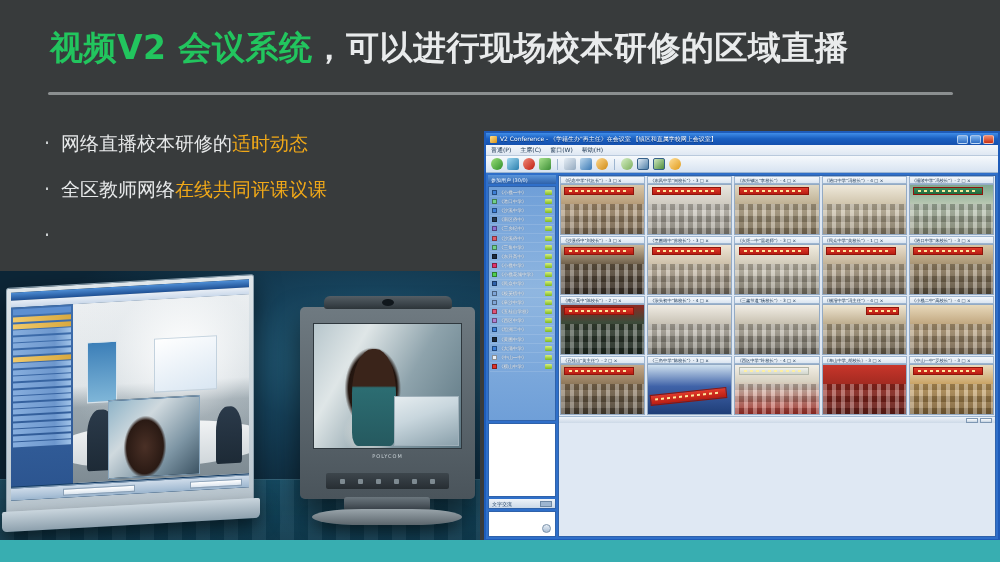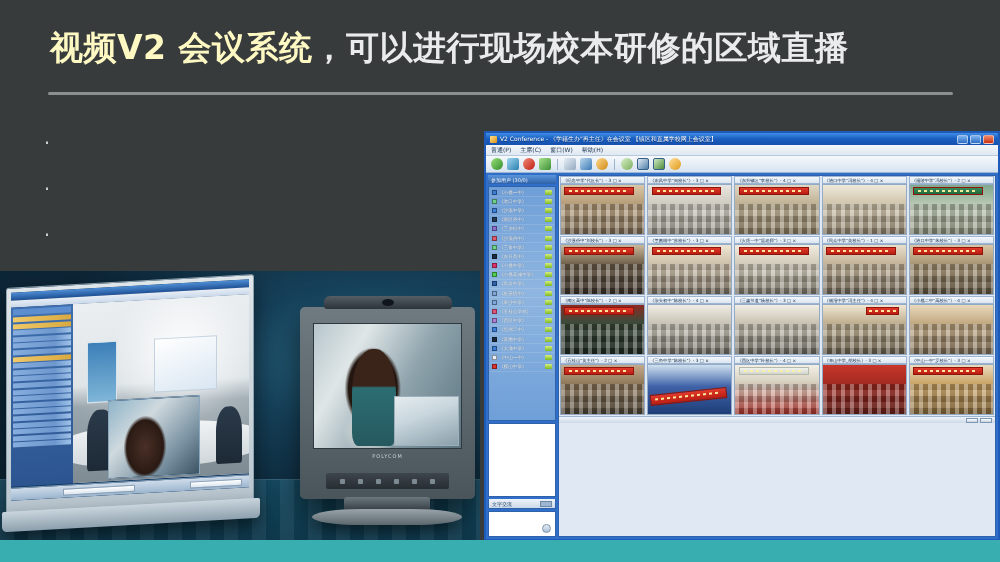--- a/index.html
+++ b/index.html
@@ -9,21 +9,21 @@
     font-family:"DejaVu Sans","Liberation Sans",sans-serif;
     position:relative;
   }
 
   
   #slide-title{
     position:absolute; left:50px; top:26px;
     font-size:33px; font-weight:700; letter-spacing:0.5px;
     color:#e9ebec; white-space:nowrap;
   }
-  #slide-title .hl{ color:#fef9c3; }
+  #slide-title .hl{ color:#22c55e; }
   #title-rule{
     position:absolute; left:48px; top:92px; width:905px; height:3px;
     background:#8b8f90; border-radius:2px;
   }
 
   
   #bullets{ position:absolute; left:44px; top:132px; width:440px; }
   .bullet{
     display:flex; align-items:flex-start; gap:11px;
     font-size:19px; color:#e7e9ea; margin-bottom:22px; line-height:1.25;
@@ -217,23 +217,25 @@
 <body>
 
 <div id="slide-title">
   <span class="hl">视频V2 会议系统</span><span>，可以进行现场校本研修的区域直播</span>
 </div>
 <div id="title-rule"></div>
 
 <div id="bullets">
   <div class="bullet">
     <span class="dot">·</span>
+    <span><span>网络直播校本研修的</span><span class="em">适时动态</span></span>
   </div>
   <div class="bullet">
     <span class="dot">·</span>
+    <span><span>全区教师网络</span><span class="em">在线共同评课议课</span></span>
   </div>
   <div class="bullet">
     <span class="dot">·</span>
   </div>
 </div>
 
 <div class="photo" id="photo-left">
   <div class="lp-bg"></div>
   <div class="lp-floor"></div>
 

